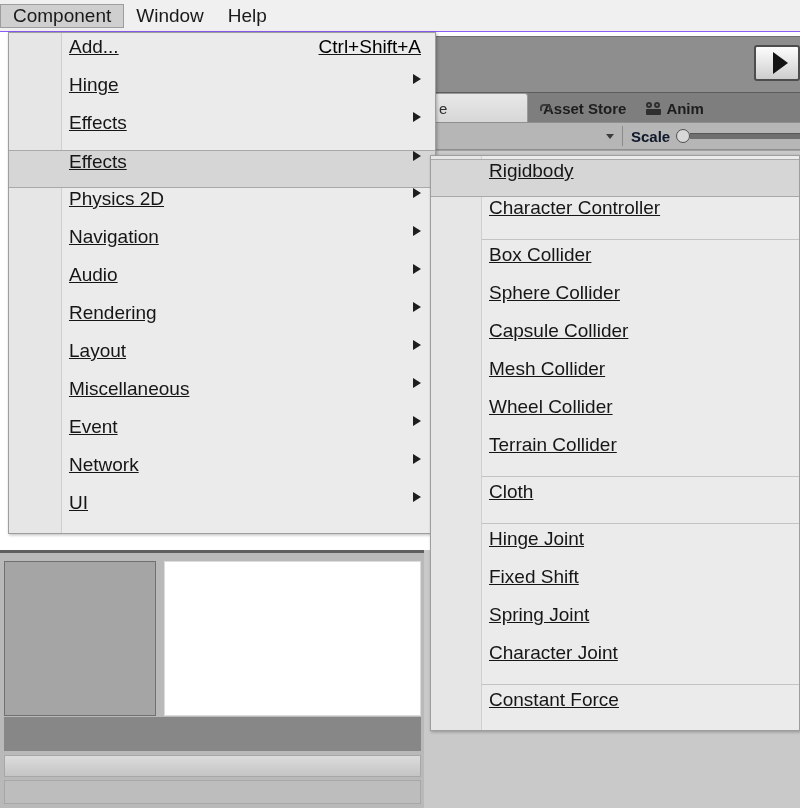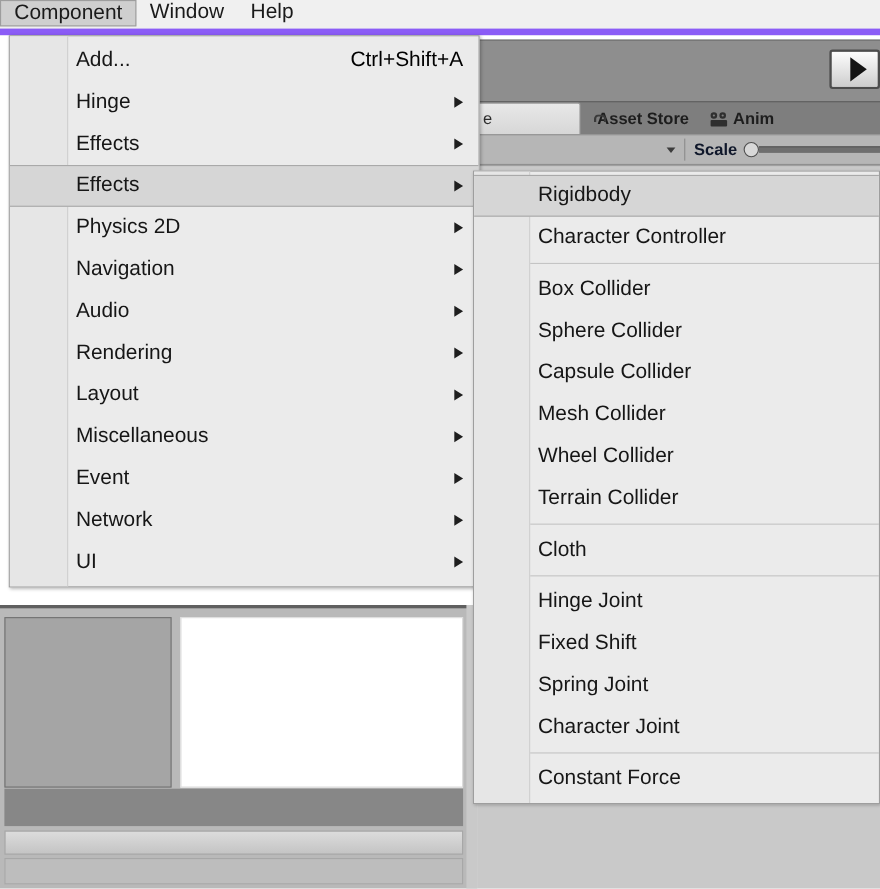--- a/index.html
+++ b/index.html
@@ -233,22 +233,22 @@
     background: #c9c9c9;
   }
 
   
   .menubar {
     position: absolute;
     left: 0; top: 0;
     width: 800px; height: 32px;
     background: #f0f0f0;
     display: flex;
-    align-items: flex-start;
-    border-bottom: 6px solid #8b5cf6;
+    align-items: center;
+    border-bottom: 1px solid #8b5cf6;
     box-sizing: border-box;
   }
   .menubar-item {
     display: flex;
     align-items: center;
     padding: 0 12px;
     font-size: 19px;
     color: #1a1a1a;
     white-space: nowrap;
   }
@@ -273,28 +273,28 @@
     background: #e6e6e6;
     border-right: 1px solid #cfcfcf;
   }
   .menu-list {
     position: relative;
     padding: 3px 0;
   }
   .menu-item {
     position: relative;
     display: flex;
-    align-items: center;
     height: 38px;
     padding-left: 60px;
     padding-right: 14px;
     font-size: 19px;
     color: #161616;
     white-space: nowrap;
     box-sizing: border-box;
+    text-decoration: underline;
   }
   .menu-item.selected {
     background: #d6d6d6;
     border-top: 1px solid #a9a9a9;
     border-bottom: 1px solid #a9a9a9;
   }
   .menu-item .label { flex: 1; }
   .menu-item .shortcut {
     font-size: 19px;
     color: #000000;

